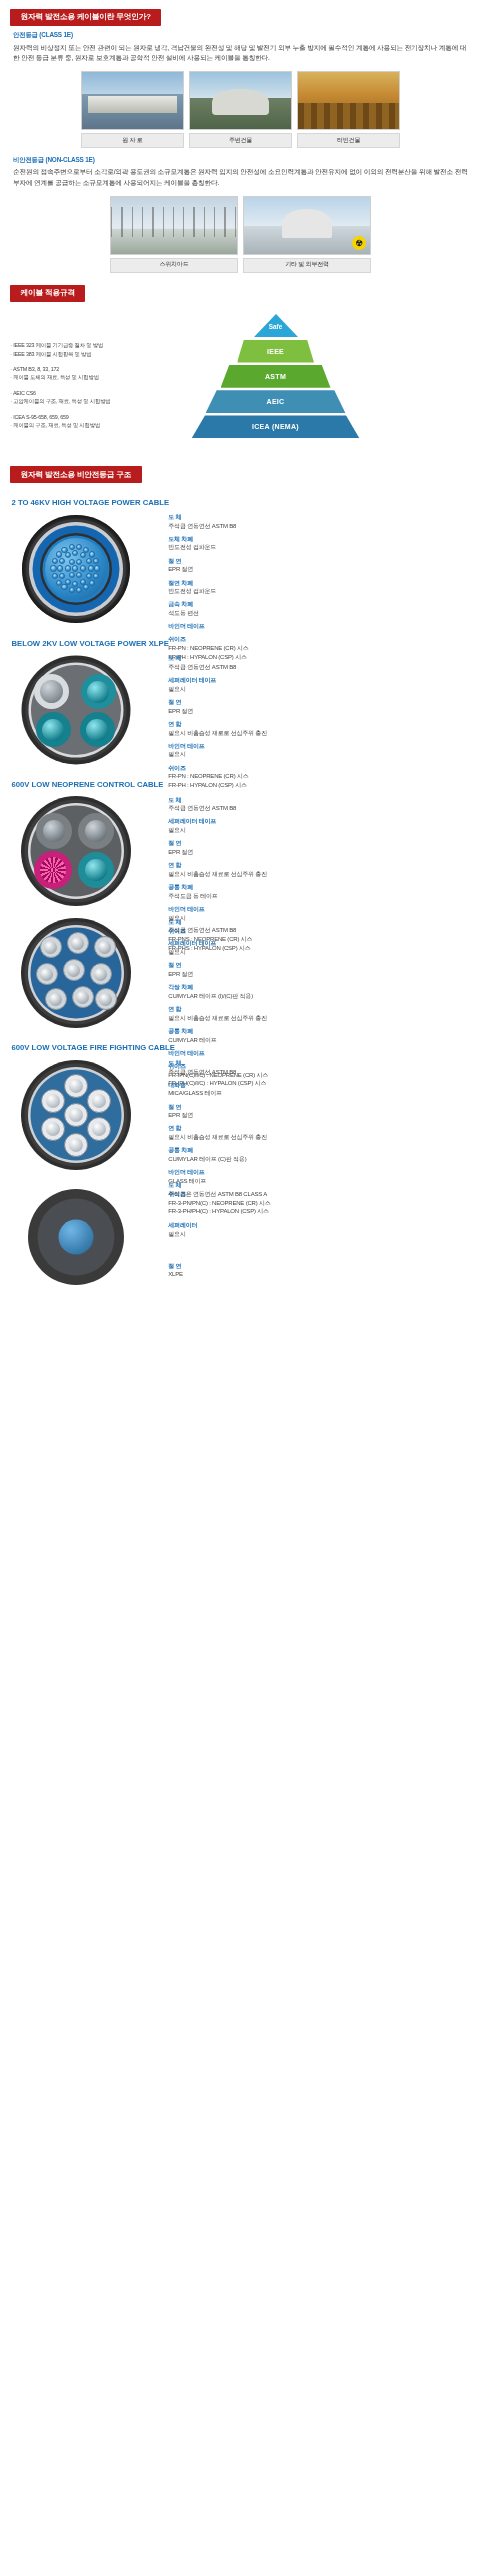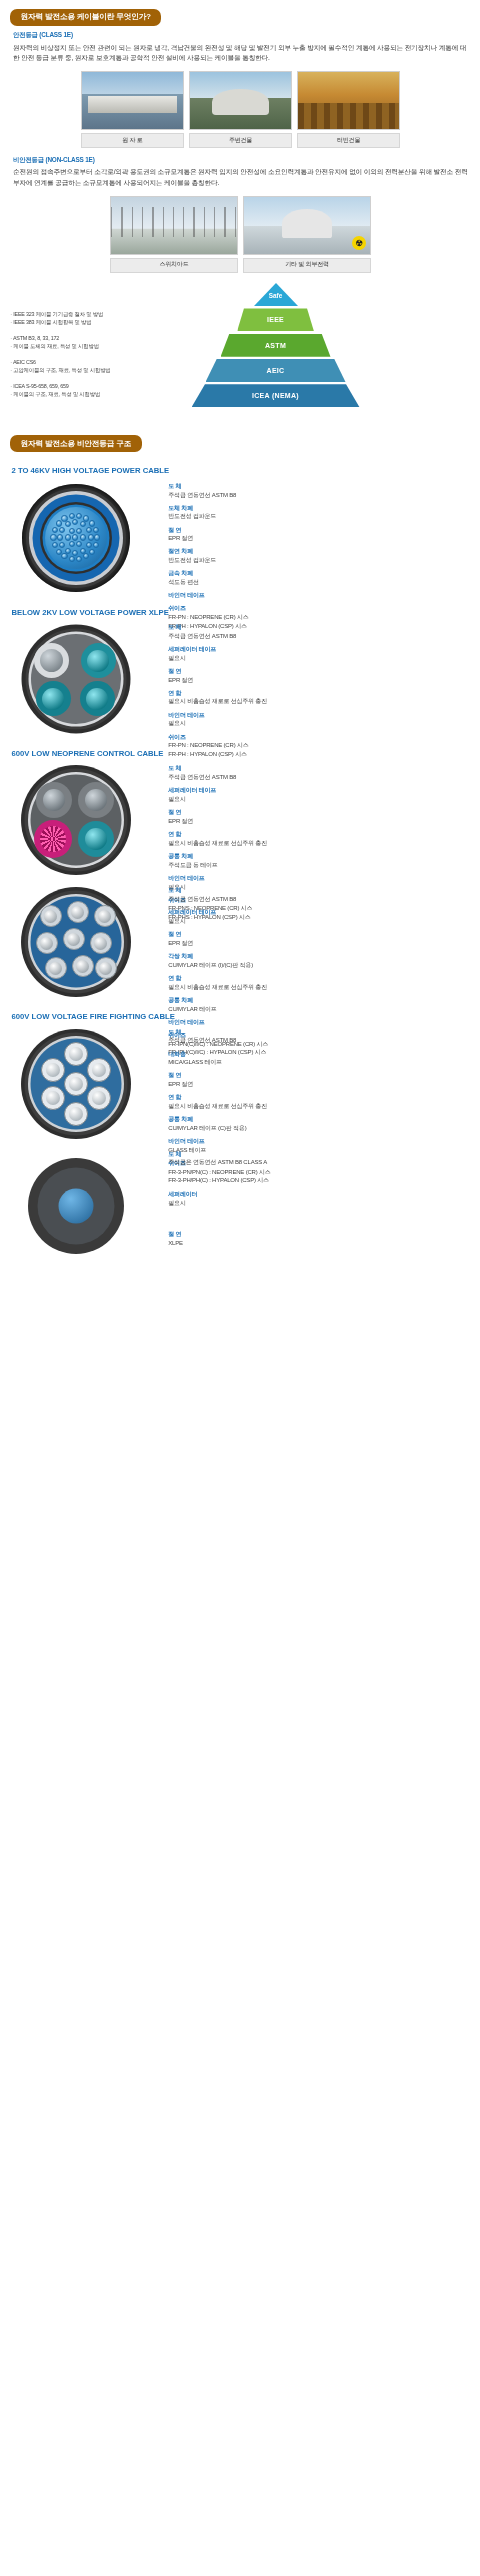--- a/index.html
+++ b/index.html
@@ -7,26 +7,26 @@
     margin: 0; padding: 0;
     background: #ffffff;
     font-family: "Liberation Sans", sans-serif;
   }
   body { width: 481px; }
   .page { width: 481px; position: relative; background:#fff; padding-bottom: 13px; }
 
   
   .pill {
     display: inline-block;
-    background: #a16207;
+    background: #b91c1c;
     color: #fff;
     font-size: 7.7px;
     font-weight: bold;
     padding: 3.2px 10.3px 3.8px 10.3px;
-    border-radius: 7px;
+    border-radius: 1px;
     letter-spacing: -0.2px;
   }
   .pill-wrap { padding: 9px 0 5.1px 10.3px; }
 
   .body-text {
     padding: 0 13px 0 13px;
     font-size: 6.7px;
     line-height: 1.55;
     color: #333;
     letter-spacing: -0.2px;
@@ -292,20 +292,23 @@
       <div class="photo-cap">스위치야드</div>
     </div>
     <div class="photo-card wide">
       <div class="photo ph-gas">
         <div class="badge">☢</div>
       </div>
       <div class="photo-cap">기타 및 외부전력</div>
     </div>
   </div>
 
+  <div class="pill-wrap">
+    <span class="pill">케이블 적용규격</span>
+  </div>
 
   <div class="pyramid-wrap">
     <div class="pyr">
       <div class="pyr-row">
         <div class="pyr-tri" style="border-bottom-color:#2aa7d6;"></div>
         <div class="pyr-tri-label">Safe</div>
       </div>
       <div class="pyr-row">
         <div class="pyr-trap" style="width:77px;background:#7fbf3f;clip-path:polygon(9% 0,91% 0,100% 100%,0% 100%);">
           <span>IEEE</span>

